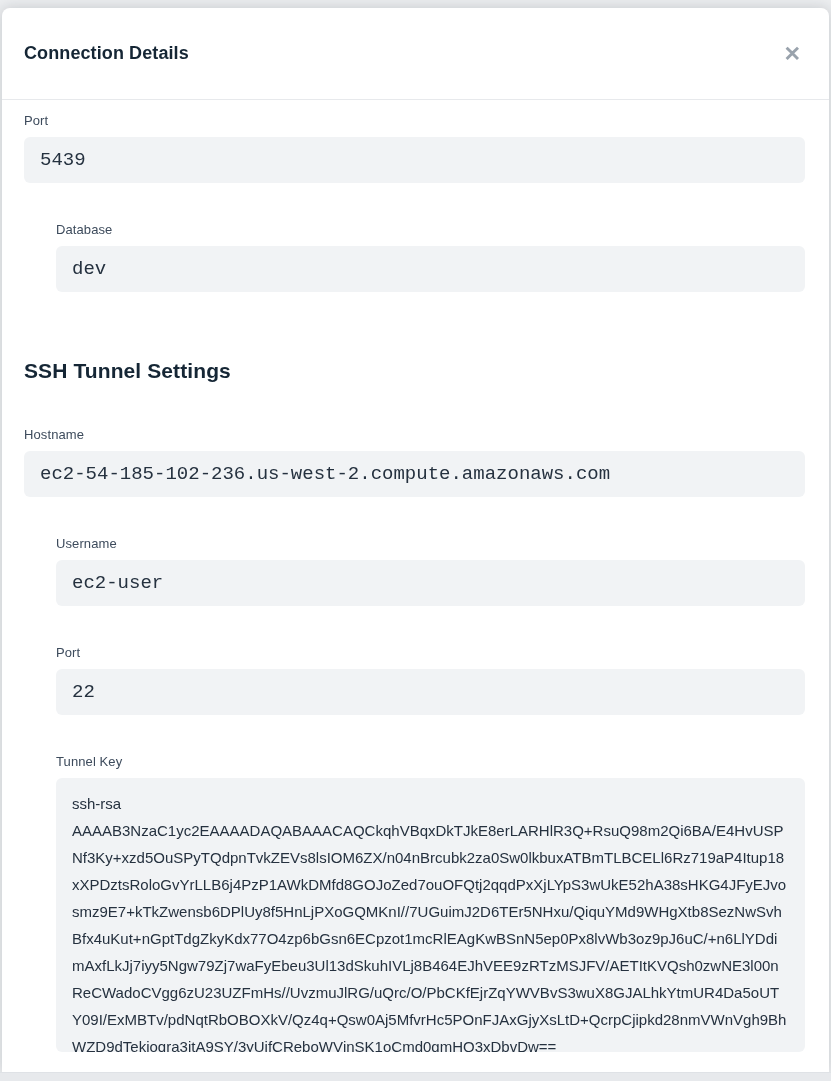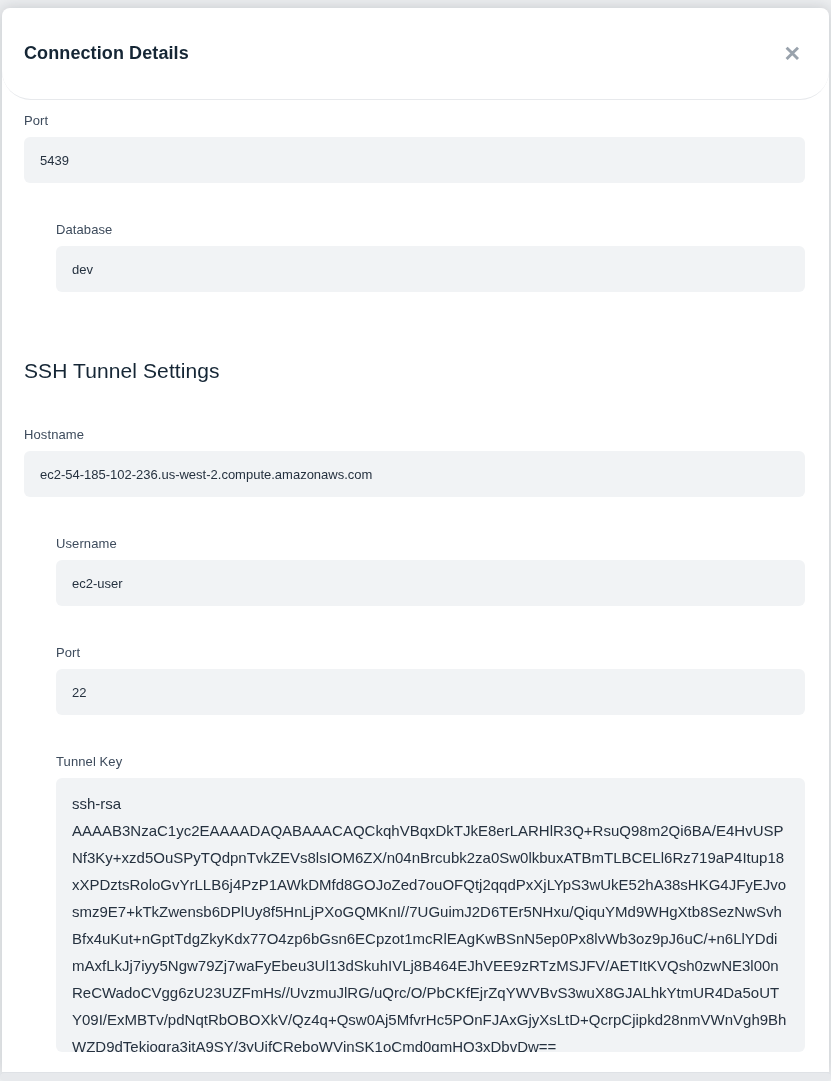--- a/index.html
+++ b/index.html
@@ -1,15 +1,15 @@
 <!DOCTYPE html>
 <html><head>
 <meta charset="utf-8">
 <style>
-  * { margin: 0; padding: 0; box-sizing: border-box; border-radius: 29px; }
+  * { margin: 0; padding: 0; box-sizing: border-box; }
   html, body {
     width: 831px; height: 1081px;
     overflow: hidden;
     background: #eceef0;
     font-family: "Liberation Sans", sans-serif;
   }
   .modal {
     position: absolute;
     left: 2px; top: 8px;
     width: 827px; height: 1064px;
@@ -59,29 +59,29 @@
     letter-spacing: 0.1px;
   }
   .field-input {
     display: block;
     width: 100%;
     height: 46px;
     background: #f1f3f5;
     border: none;
     border-radius: 6px;
     padding: 16px 16px;
-    font-family: Liberation Sans, sans-serif;
-    font-size: 13px;
+    font-family: Liberation Mono, monospace;
+    font-size: 19px;
     color: #25313f;
     outline: none;
   }
   .section-title {
     margin: 67px 0 44px 0;
     font-size: 21px;
-    font-weight: 400;
+    font-weight: 700;
     color: #152635;
     letter-spacing: 0.1px;
   }
   .field-textarea {
     display: block;
     width: 100%;
     height: 274px;
     background: #f1f3f5;
     border: none;
     border-radius: 6px;

